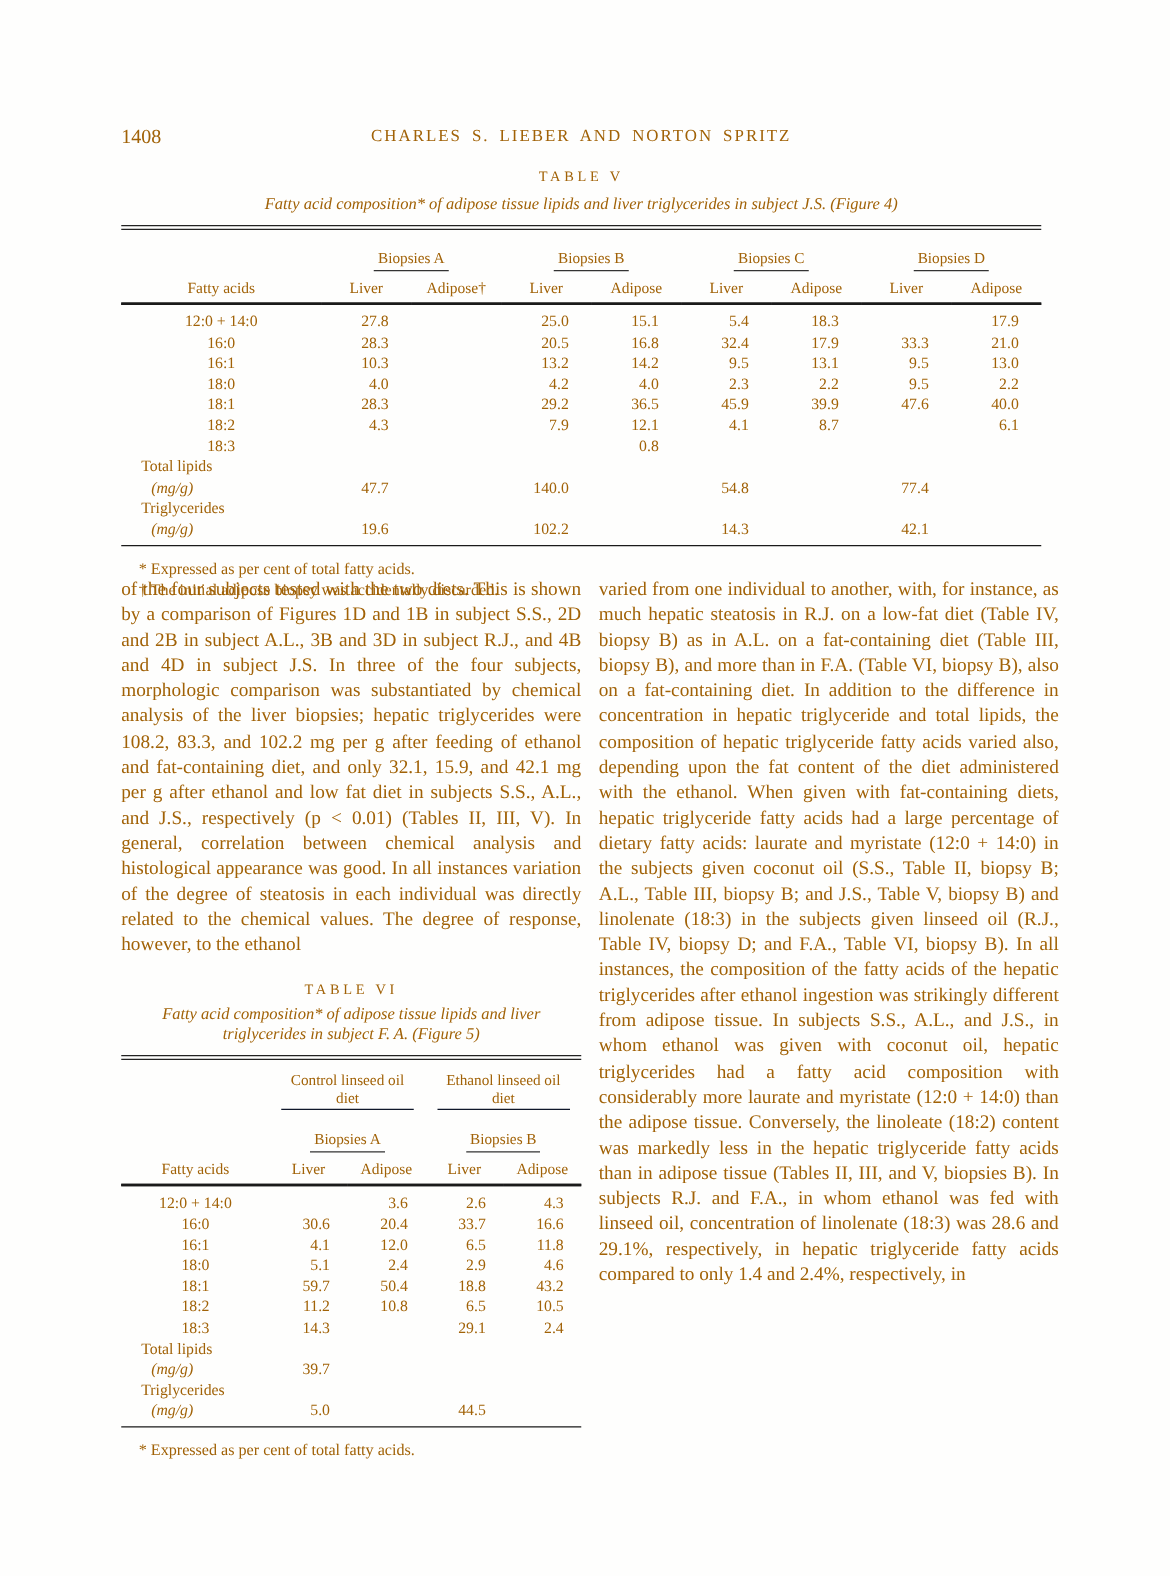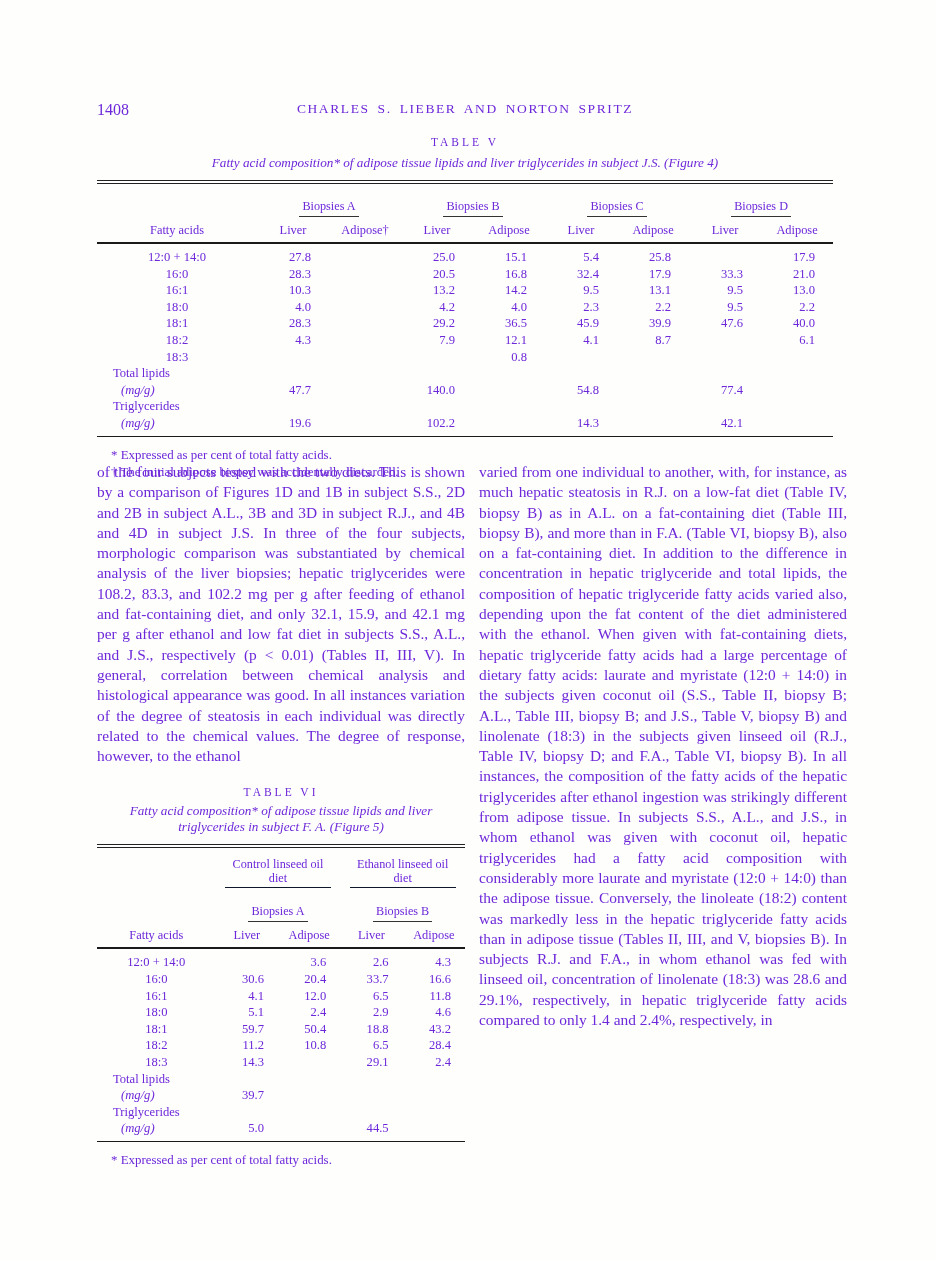--- a/index.html
+++ b/index.html
@@ -1,18 +1,18 @@
 <!DOCTYPE html>
 <html><head>
 <meta charset="utf-8">
 <style>
   html,body{margin:0;padding:0;background:#ffffff;}
   .page{
     position:relative;width:936px;height:1261px;background:#fefefd;
-    font-family:"Liberation Serif","DejaVu Serif",serif;color:#6d28d9;
+    font-family:"Liberation Serif","DejaVu Serif",serif;color:#a16207;
     overflow:hidden;
   }
   
   .hdr{position:absolute;top:101px;left:97px;width:736px;}
   .page-num{position:absolute;left:0;top:0;font-size:16px;}
   .running-head{display:block;text-align:center;font-size:13.5px;letter-spacing:1.6px;word-spacing:3px;}
 
   
   .tblV{position:absolute;top:136px;left:97px;width:736px;text-align:center;}
   .tbl-label{font-size:11.5px;letter-spacing:3px;}
@@ -94,21 +94,21 @@
         </tr>
       </thead>
       <tbody>
           <tr>
             <td class="lbl acid">12:0 + 14:0</td>
             <td class="num">27.8</td>
             <td class="num"></td>
             <td class="num">25.0</td>
             <td class="num">15.1</td>
             <td class="num">5.4</td>
-            <td class="num">25.8</td>
+            <td class="num">18.3</td>
             <td class="num"></td>
             <td class="num">17.9</td>
           </tr>
           <tr>
             <td class="lbl acid">16:0</td>
             <td class="num">28.3</td>
             <td class="num"></td>
             <td class="num">20.5</td>
             <td class="num">16.8</td>
             <td class="num">32.4</td>
@@ -292,21 +292,21 @@
               <td class="num">59.7</td>
               <td class="num">50.4</td>
               <td class="num">18.8</td>
               <td class="num">43.2</td>
             </tr>
             <tr>
               <td class="lbl acid">18:2</td>
               <td class="num">11.2</td>
               <td class="num">10.8</td>
               <td class="num">6.5</td>
-              <td class="num">28.4</td>
+              <td class="num">10.5</td>
             </tr>
             <tr>
               <td class="lbl acid">18:3</td>
               <td class="num">14.3</td>
               <td class="num"></td>
               <td class="num">29.1</td>
               <td class="num">2.4</td>
             </tr>
             <tr>
               <td class="lbl section">Total lipids</td>

